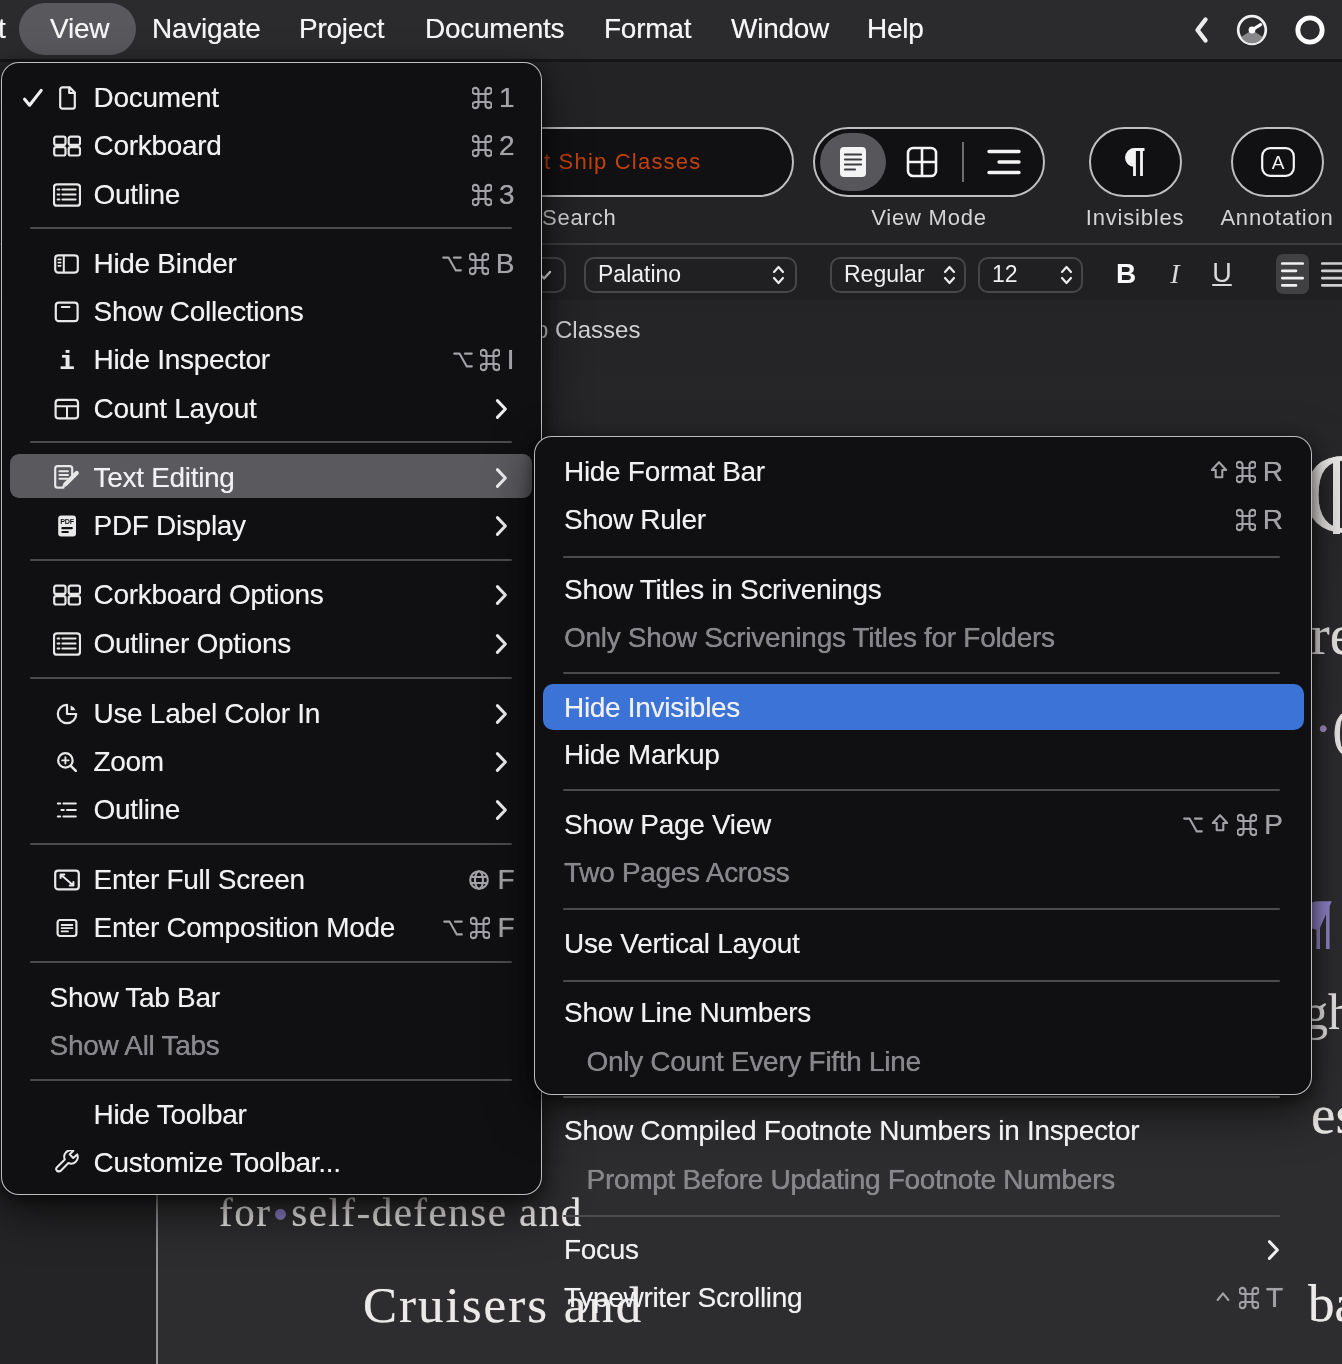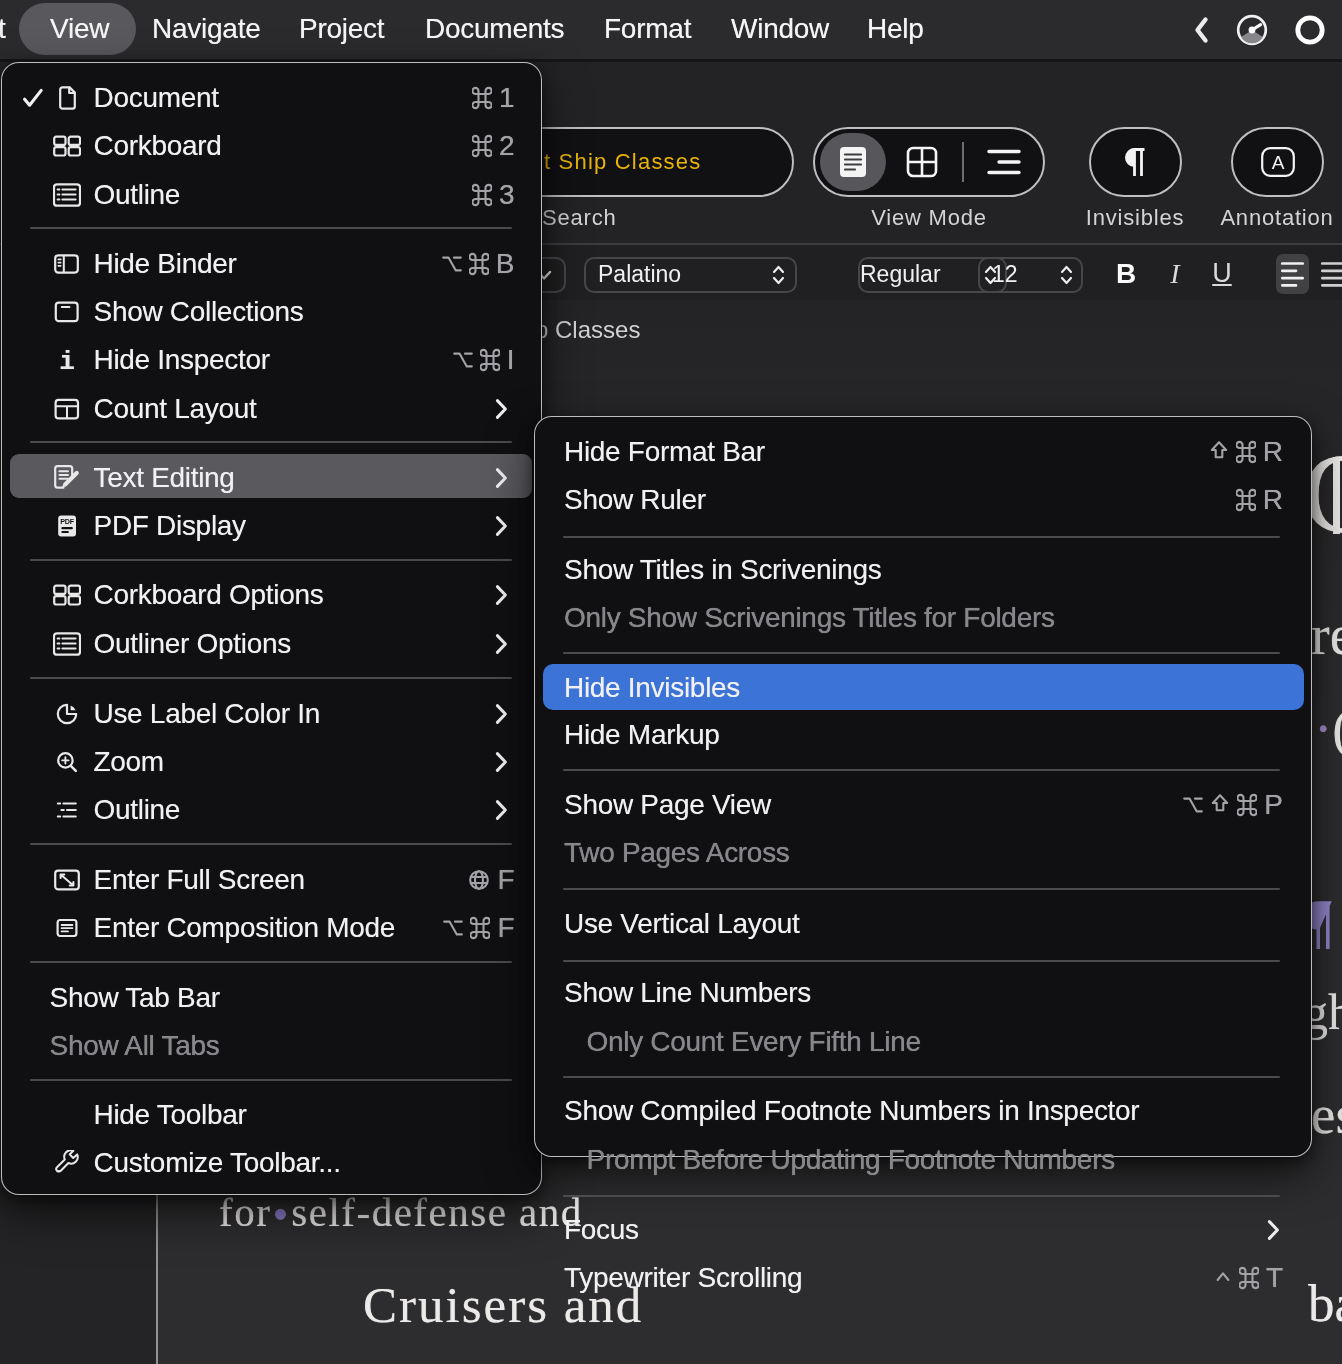--- a/index.html
+++ b/index.html
@@ -31,21 +31,21 @@
 #editor { position:absolute; left:0; top:300px; width:1342px; height:1064px;
   background:linear-gradient(#242426, #2d2d2f 40%, #2d2d2f); }
 #binder { position:absolute; left:0; top:300px; width:158px; height:1064px; background:#242426;
   border-right:2px solid #929294; }
 .serif { font-family:"Liberation Serif", serif; color:#eceae8; line-height:1; white-space:nowrap; text-shadow:0 0 0.8px rgba(236,234,232,0.65); }
 
 
 .panel { position:absolute; background:#101012; border:1.5px solid rgba(228,228,230,0.82);
   border-radius:18px; box-shadow:0 18px 45px rgba(0,0,0,0.6), 0 4px 14px rgba(0,0,0,0.5);text-decoration:underline; }
 #mainmenu { left:0.5px; top:61.5px; width:541px; height:1133.5px; }
-#submenu  { left:533.5px; top:416px; width:778.5px; height:741px; }
+#submenu  { left:533.5px; top:436px; width:778.5px; height:659px; }
 .mrow { position:absolute; left:0; width:100%; height:48px; display:flex; align-items:center;
   color:#f1f1f3; font-size:28px; letter-spacing:-0.3px; text-shadow:0 0 0.7px rgba(245,245,247,0.6); }
 .mrow .lb { flex:0 1 auto; white-space:nowrap; }
 .mrow .dim { color:#86868b; }
 .mrow .ck { width:26px; margin-left:18px; display:flex; justify-content:center; }
 .mrow .ic { width:30px; margin-left:6px; margin-right:12px; display:flex; justify-content:center; }
 .sc { margin-left:auto; display:flex; align-items:center; gap:7px; color:#a2a2a7;
   font-size:28px; letter-spacing:0; margin-right:28px; }
 #mainmenu .sc { margin-right:26px; }
 .chv { margin-left:auto; margin-right:33px; display:flex; }
@@ -71,21 +71,21 @@
 <svg class="abs" style="left:1308px;top:901px" width="28" height="50" viewBox="0 0 28 50">
     <path d="M0 2 H19 a1 1 0 0 1 0 0 V2" fill="none"></path>
     <path d="M10.2 48 V2 M19.8 48 V2 M21 2 H10 A12.5 12.5 0 0 0 10 27 z" stroke="#9487cb" stroke-width="3.6" fill="#9487cb"></path>
   </svg>
 <div class="abs serif" style="left:1303px;top:987px;font-size:50px">gh</div>
 <div class="abs serif" style="left:1311px;top:1087px;font-size:55px">es</div>
 <div class="abs serif" style="left:1308px;top:1277px;font-size:53px">ba</div>
 
 <div id="toolbar"></div>
 <div class="pillbtn" style="left:356px;width:438px">
-    <span style="position:absolute;left:186px;color:#eab308;font-size:22px;letter-spacing:1.2px;white-space:nowrap">t Ship Classes</span>
+    <span style="position:absolute;left:186px;color:#c2410c;font-size:22px;letter-spacing:1.2px;white-space:nowrap">t Ship Classes</span>
   </div>
 <div class="tlabel" style="left:542px;top:205px;width:80px;text-align:left">Search</div>
 <div class="pillbtn" style="left:813px;width:232px"></div>
 <div class="abs" style="left:820px;top:133px;width:66px;height:58px;border-radius:29px;background:#57575b;display:flex;align-items:center;justify-content:center">
     <svg class="si" width="30" height="34" viewBox="0 0 30 34">
       <rect x="2" y="2" width="26" height="30" rx="4" fill="#f4f4f4"></rect>
       <path d="M7 9.5 h16 M7 14.5 h16 M7 19.5 h16 M7 24.5 h10" stroke="#3c3c40" stroke-width="2.2" stroke-linecap="round"></path>
     </svg>
   </div>
 <div class="abs" style="left:906px;top:146px;display:flex">
@@ -120,21 +120,21 @@
 <div class="drop" style="left:504px;width:62px;justify-content:flex-end;padding-right:12px">
     <svg width="16" height="12" viewBox="0 0 16 12">
       <path d="M2 3 L8 9.5 L14 3" stroke="#ececec" stroke-width="2.4" fill="none" stroke-linecap="round" stroke-linejoin="round"></path>
     </svg>
   </div>
 <div class="drop" style="left:584px;width:213px;padding-left:12px">Palatino<span style="margin-left:auto;margin-right:9px;display:flex">
       <svg width="15" height="24" viewBox="0 0 15 24">
         <path d="M3 9 L7.5 4 L12 9 M3 15 L7.5 20 L12 15" stroke="#ececec" stroke-width="2.2" fill="none" stroke-linecap="round" stroke-linejoin="round"></path>
       </svg>
     </span></div>
-<div class="drop" style="left:858px;width:149px;">Regular<span style="margin-left:auto;margin-right:7px;display:flex">
+<div class="drop" style="left:830px;width:136px;padding-left:12px">Regular<span style="margin-left:auto;margin-right:7px;display:flex">
       <svg width="15" height="24" viewBox="0 0 15 24">
         <path d="M3 9 L7.5 4 L12 9 M3 15 L7.5 20 L12 15" stroke="#ececec" stroke-width="2.2" fill="none" stroke-linecap="round" stroke-linejoin="round"></path>
       </svg>
     </span></div>
 <div class="drop" style="left:978px;width:105px;padding-left:12px">12<span style="margin-left:auto;margin-right:7px;display:flex">
       <svg width="15" height="24" viewBox="0 0 15 24">
         <path d="M3 9 L7.5 4 L12 9 M3 15 L7.5 20 L12 15" stroke="#ececec" stroke-width="2.2" fill="none" stroke-linecap="round" stroke-linejoin="round"></path>
       </svg>
     </span></div>
 <div class="abs" style="left:1108px;top:258px;width:36px;text-align:center;color:#fafafa;font-size:28px;font-weight:bold">B</div>

